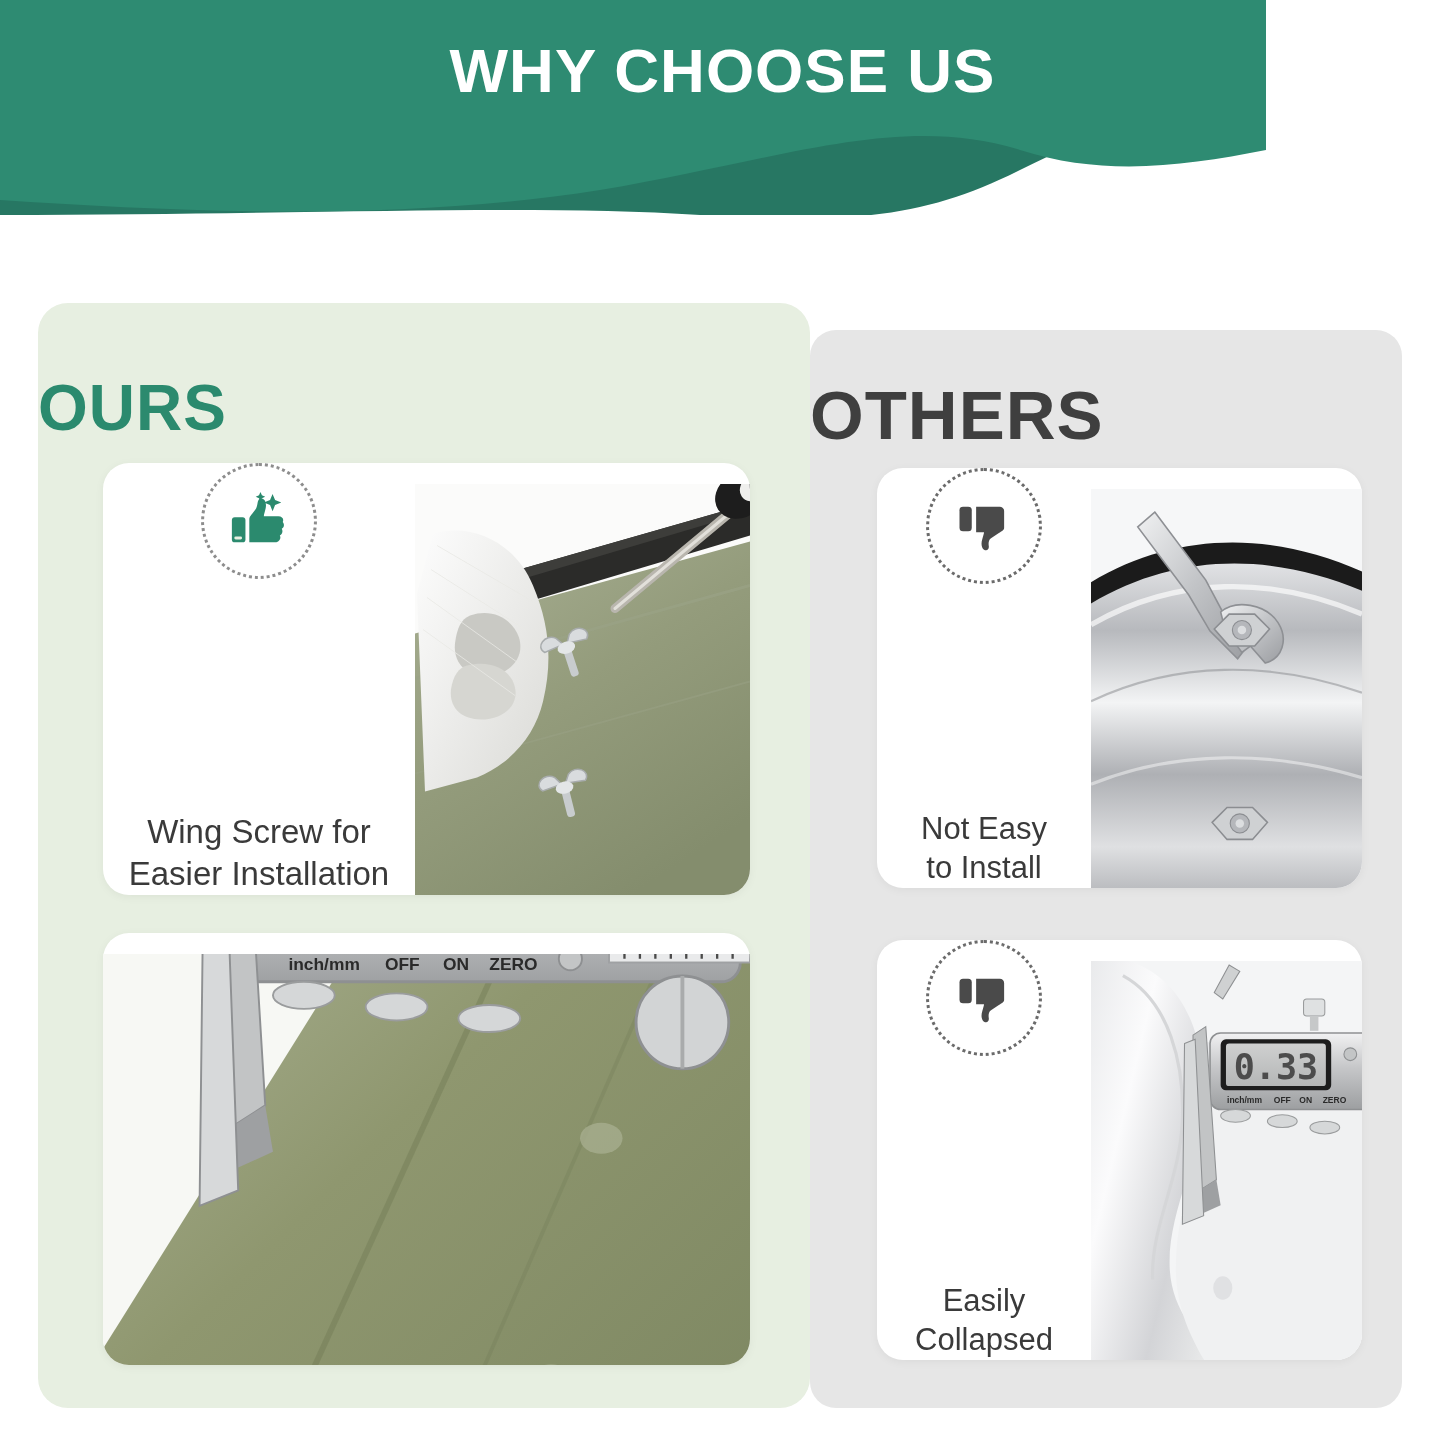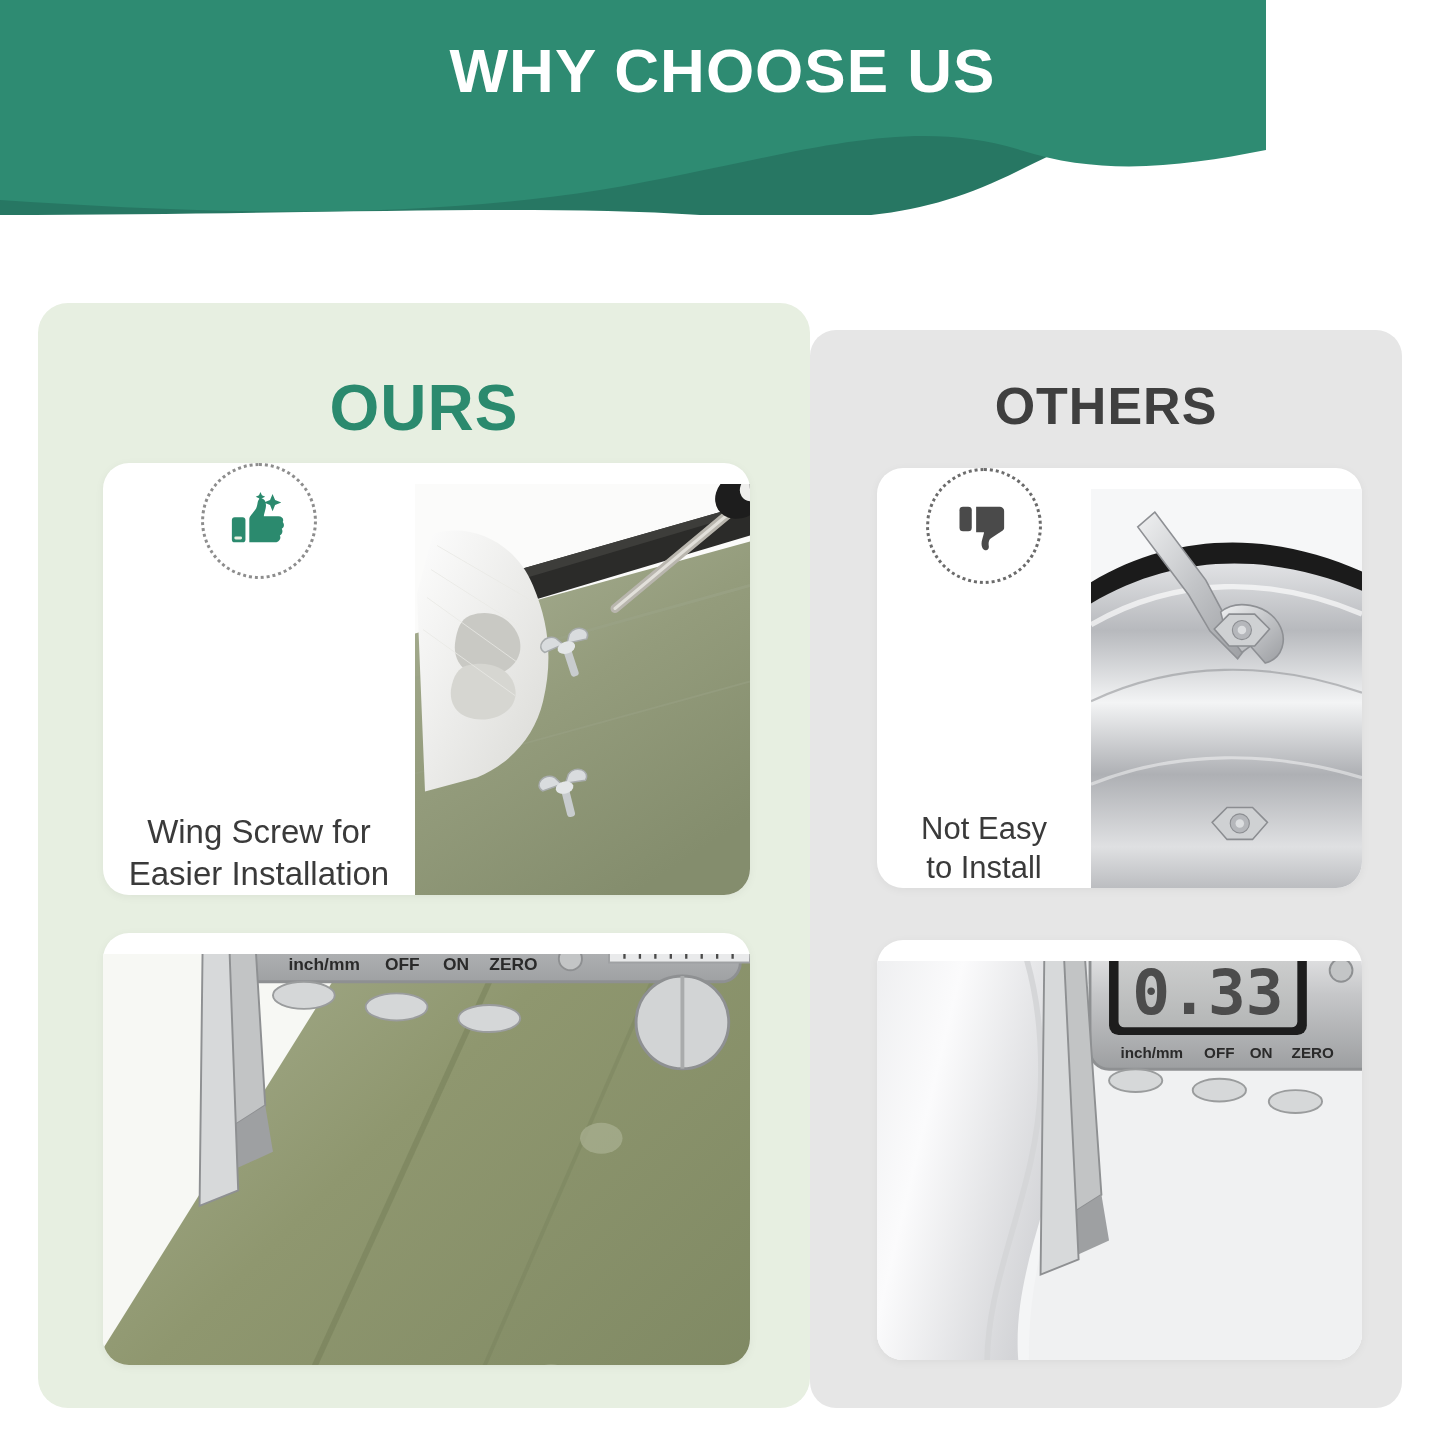--- a/index.html
+++ b/index.html
@@ -56,34 +56,33 @@
     top: 330px;
     width: 592px;
     height: 1078px;
     background: #e6e6e6;
     border-radius: 26px;
   }
 
   .panel-heading {
     position: absolute;
     width: 100%;
-    text-align: center;
     font-weight: bold;
     letter-spacing: 1px;
     font-family: "Liberation Sans", sans-serif;
   }
   .heading-ours {
     top: 68px;
     color: #2b8a6e;
     font-size: 64px;
   }
   .heading-others {
     top: 46px;
     color: #3f3f3f;
-    font-size: 52px;
+    font-size: 69px;
   }
 
   
   .card {
     position: absolute;
     background: #ffffff;
     border-radius: 26px;
     overflow: hidden;
     display: flex;
     box-shadow: 0 2px 10px rgba(0,0,0,0.05);
@@ -362,20 +361,32 @@
       <g transform="translate(138,348)">
         <polygon points="-24,-12 -10,-26 14,-26 28,-12 14,4 -10,4" fill="#cfd1d3" stroke="#8b8d91" stroke-width="1.5"></polygon>
         <circle cx="2" cy="-11" r="9" fill="#b5b7bb" stroke="#8b8d91"></circle>
         <circle cx="2" cy="-11" r="4" fill="#dcdee0"></circle>
       </g>
     </svg>
   </div>
 </div>
 
 <div class="card card-others-2">
+  <div class="card-text-col">
+    <div class="icon-badge dotted-dark">
+      <svg width="56" height="56" viewBox="0 0 64 64">
+        <rect x="4" y="10" width="14" height="28" rx="4" fill="#4a4a4a"></rect>
+        <path d="M23 10 H50 C53 10 55 12 55 15 V34 C55 37 52 38 49 40 L40 46
+                 C37 48 37 52 37.5 55 C38 59 35 61 32 59 C29 57 28.5 52 30 47
+                 C31 43 32 41 32 39 H23 Z" fill="#4a4a4a"></path>
+      </svg>
+    </div>
+    <div class="feature-label">Easily
+Collapsed</div>
+  </div>
   <div class="card-photo-col">
     <svg class="photo-svg" viewBox="0 0 255 420" preserveAspectRatio="xMidYMid slice">
       <defs>
         <linearGradient id="chrome2" x1="0" y1="0" x2="1" y2="0.6">
           <stop offset="0" stop-color="#e6e7e9"></stop>
           <stop offset="0.35" stop-color="#fbfbfc"></stop>
           <stop offset="0.7" stop-color="#d3d4d7"></stop>
           <stop offset="1" stop-color="#eceded"></stop>
         </linearGradient>
         <linearGradient id="steel3" x1="0" y1="0" x2="0" y2="1">

